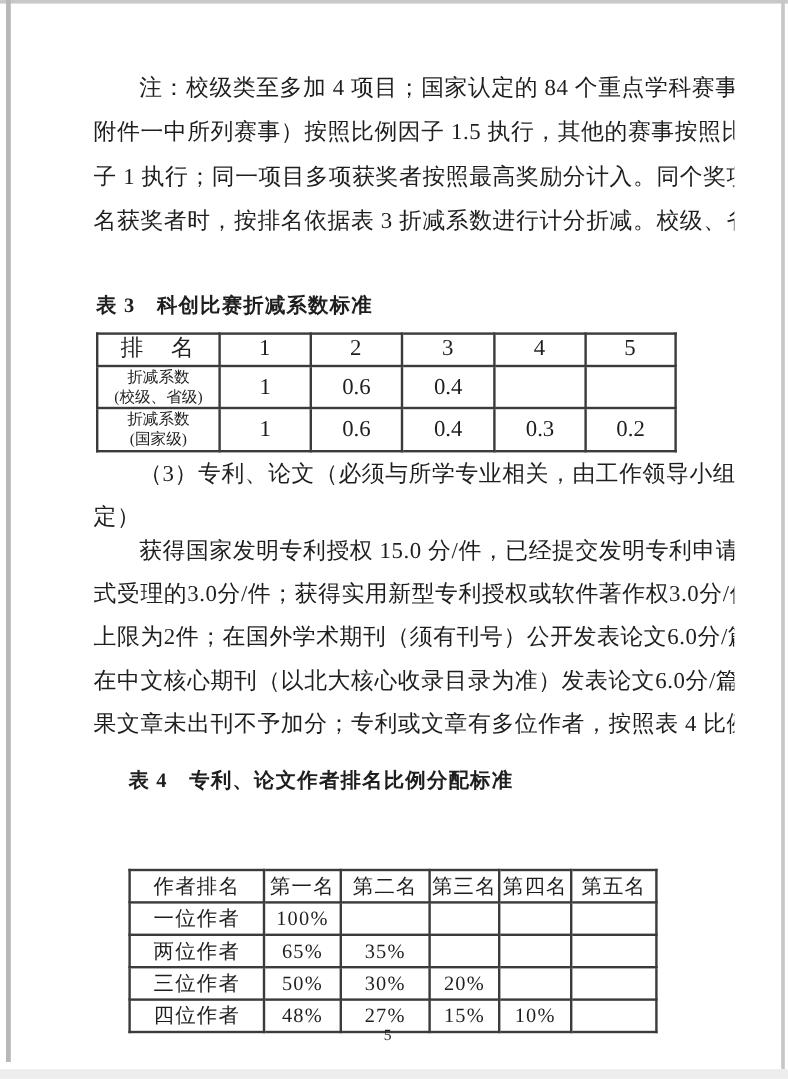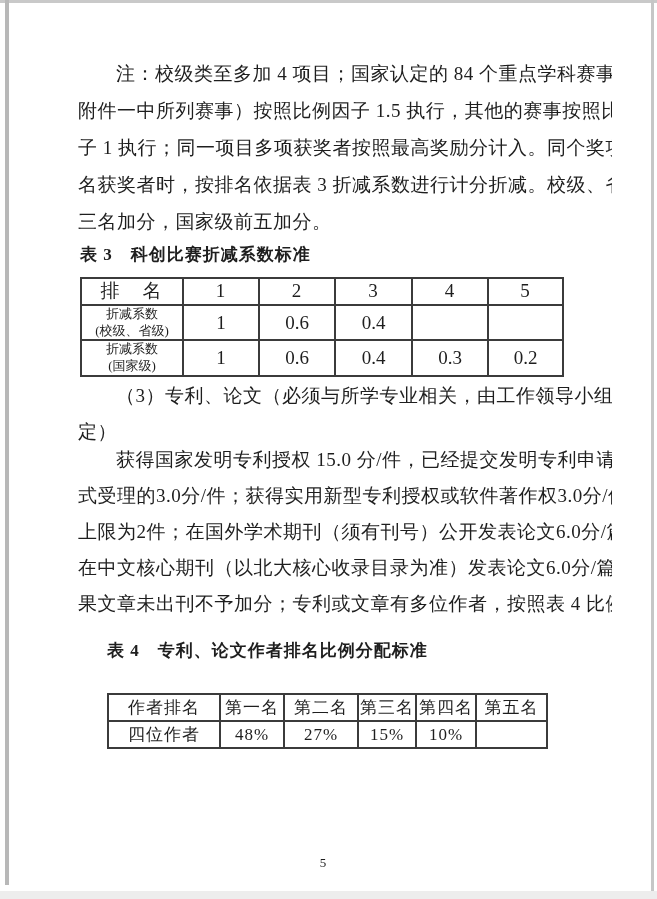--- a/index.html
+++ b/index.html
@@ -46,21 +46,21 @@
     padding: 0; font-weight: normal;
     overflow: hidden;
   }
 
   #table3 { left: 80px; top: 277px; width: 482px; }
   #table3 th { height: 24px; font-size: 19px; letter-spacing: 1px; }
   #table3 td { height: 32px; font-size: 19px; }
   #table3 .label-col { font-size: 13px; line-height: 1.3; white-space: pre-line; letter-spacing: 0; }
   #table3 th.label-col { font-size: 19px; letter-spacing: 2px; }
 
-  #table4 { left: 107px; top: 693px; width: 439px; border-radius: 17px; }
+  #table4 { left: 107px; top: 724px; width: 439px; border-radius: 17px; }
   #table4 th, #table4 td { height: 25px; font-size: 17px; letter-spacing: 1px; }
 
   .page-number {
     position: absolute; left: 0; top: 855px; width: 646px;
     text-align: center; font-size: 13px; line-height: 16px;
   }
 </style>
 </head>
 <body>
 
@@ -69,21 +69,20 @@
   <div class="edge-top"></div>
   <div class="edge-left"></div>
   <div class="edge-right"></div>
   <div class="edge-bottom"></div>
 
   <div class="para lh37" style="top:55px">
       <div class="text-line">注：校级类至多加 4 项目；国家认定的 84 个重点学科赛事（仅限</div>
       <div class="text-line">附件一中所列赛事）按照比例因子 1.5 执行，其他的赛事按照比例因</div>
       <div class="text-line">子 1 执行；同一项目多项获奖者按照最高奖励分计入。同个奖项有多</div>
       <div class="text-line">名获奖者时，按排名依据表 3 折减系数进行计分折减。校级、省级前</div>
-      <div class="text-line">三名加分，国家级前五加分。</div>
     </div>
 
   <div class="table-title" id="table3-title">表 3　科创比赛折减系数标准</div>
 
   <table class="doc-table" id="table3">
       <colgroup>
         <col style="width: 102px;">
         <col style="width: 76px;">
         <col style="width: 76px;">
         <col style="width: 77px;">
@@ -151,20 +150,44 @@
           <th class="label-col">作者排名</th>
           <th>第一名</th>
           <th>第二名</th>
           <th>第三名</th>
           <th>第四名</th>
           <th>第五名</th>
         </tr>
       </thead>
       <tbody>
         <tr>
+          <td class="label-col">一位作者</td>
+          <td>100%</td>
+          <td></td>
+          <td></td>
+          <td></td>
+          <td></td>
+        </tr>
+        <tr>
+          <td class="label-col">两位作者</td>
+          <td>65%</td>
+          <td>35%</td>
+          <td></td>
+          <td></td>
+          <td></td>
+        </tr>
+        <tr>
+          <td class="label-col">三位作者</td>
+          <td>50%</td>
+          <td>30%</td>
+          <td>20%</td>
+          <td></td>
+          <td></td>
+        </tr>
+        <tr>
           <td class="label-col">四位作者</td>
           <td>48%</td>
           <td>27%</td>
           <td>15%</td>
           <td>10%</td>
           <td></td>
         </tr>
       </tbody>
     </table>
 

